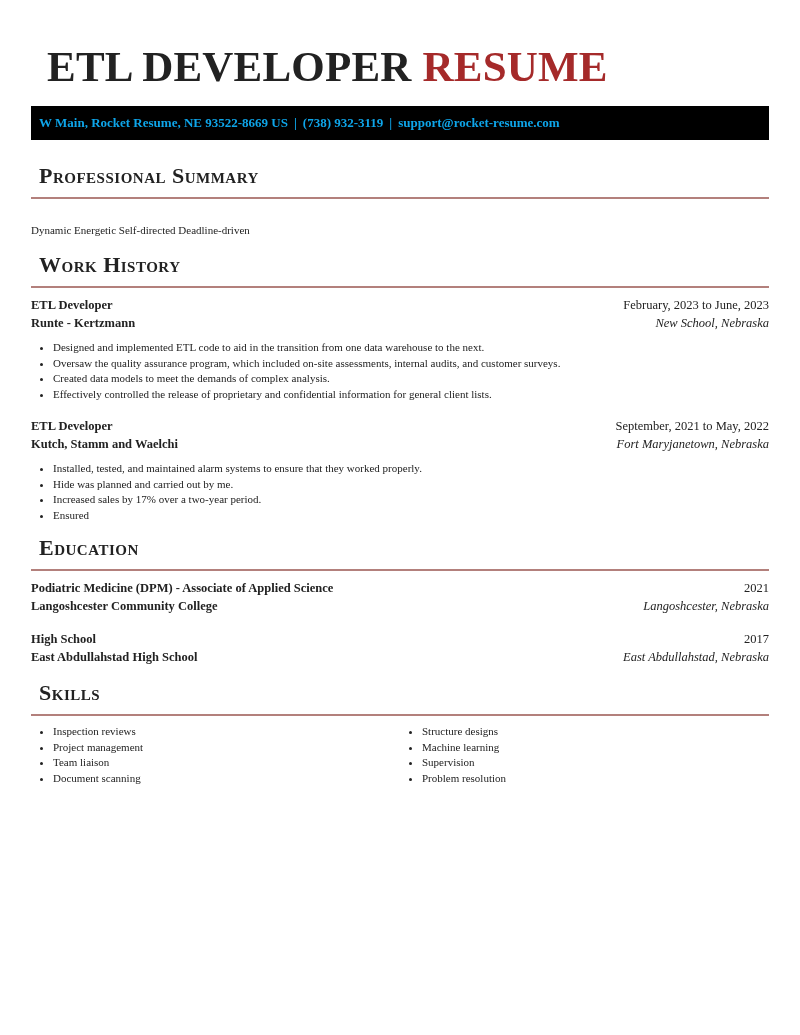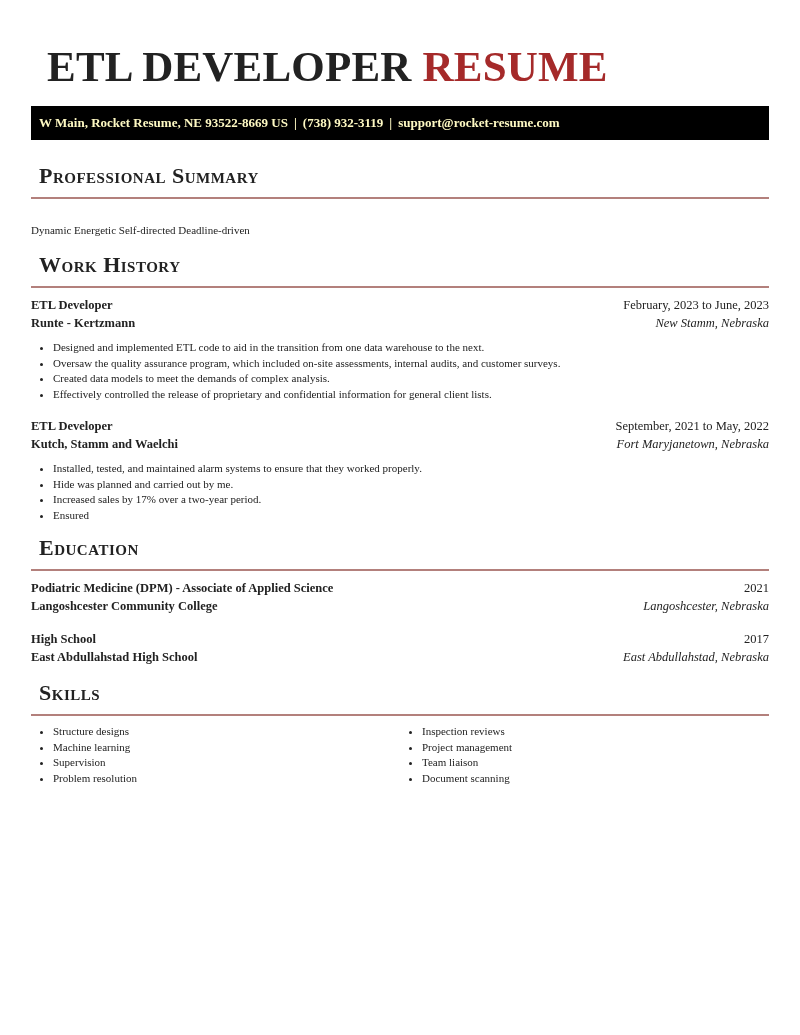--- a/index.html
+++ b/index.html
@@ -9,21 +9,21 @@
       color: #222222;
     }
     .page { position: relative; padding: 0 31px; }
     .title {
       margin: 16px; padding-top: 28px;
       font-size: 43px; font-weight: bold; line-height: 46px;
       letter-spacing: 0.2px; color: #222222;
     }
     .title .accent { color: #a52a2a; }
     .contact-bar {
-      margin-top: 12px; height: 34px; background: #000000; color: #fef9c3;
+      margin-top: 12px; height: 34px; background: #000000; color: #0ea5e9;
       font-size: 13px; font-weight: bold; line-height: 34px; padding-left: 8px;
       white-space: nowrap;
     }
     .contact-bar .sep { padding: 0 6px; }
     .section-title {
       margin: 8px; font-size: 22px; font-weight: bold;
       font-variant: small-caps; letter-spacing: 0.5px; color: #222222;
       line-height: 26px;
     }
     .rule { height: 2px; background: #b3807c; margin-top: 4px; }
@@ -63,21 +63,21 @@
     <h2 class="section-title">Work History</h2>
     <div class="rule"></div>
 
     <div style="margin-top:8px;">
       <div class="entry-row">
         <span class="left">ETL Developer</span>
         <span>February, 2023 to June, 2023</span>
       </div>
       <div class="entry-row">
         <span class="left">Runte - Kertzmann</span>
-        <span class="right-italic">New Stamm, Nebraska</span>
+        <span class="right-italic">New School, Nebraska</span>
       </div>
       <ul class="bullets">
         <li>Designed and implemented ETL code to aid in the transition from one data warehouse to the next.</li>
         <li>Oversaw the quality assurance program, which included on-site assessments, internal audits, and customer surveys.</li>
         <li>Created data models to meet the demands of complex analysis.</li>
         <li>Effectively controlled the release of proprietary and confidential information for general client lists.</li>
       </ul>
     </div>
 
     <div style="margin-top:15px;">
@@ -123,27 +123,27 @@
         <span class="right-italic">East Abdullahstad, Nebraska</span>
       </div>
     </div>
   </div>
 
   <div style="margin-top:14px;">
     <h2 class="section-title">Skills</h2>
     <div class="rule"></div>
     <div class="skills-grid">
       <ul class="bullets">
+        <li>Inspection reviews</li>
+        <li>Project management</li>
+        <li>Team liaison</li>
+        <li>Document scanning</li>
+      </ul>
+      <ul class="bullets">
         <li>Structure designs</li>
         <li>Machine learning</li>
         <li>Supervision</li>
         <li>Problem resolution</li>
-      </ul>
-      <ul class="bullets">
-        <li>Inspection reviews</li>
-        <li>Project management</li>
-        <li>Team liaison</li>
-        <li>Document scanning</li>
       </ul>
     </div>
   </div>
 
 </div>
 
 </body></html>

